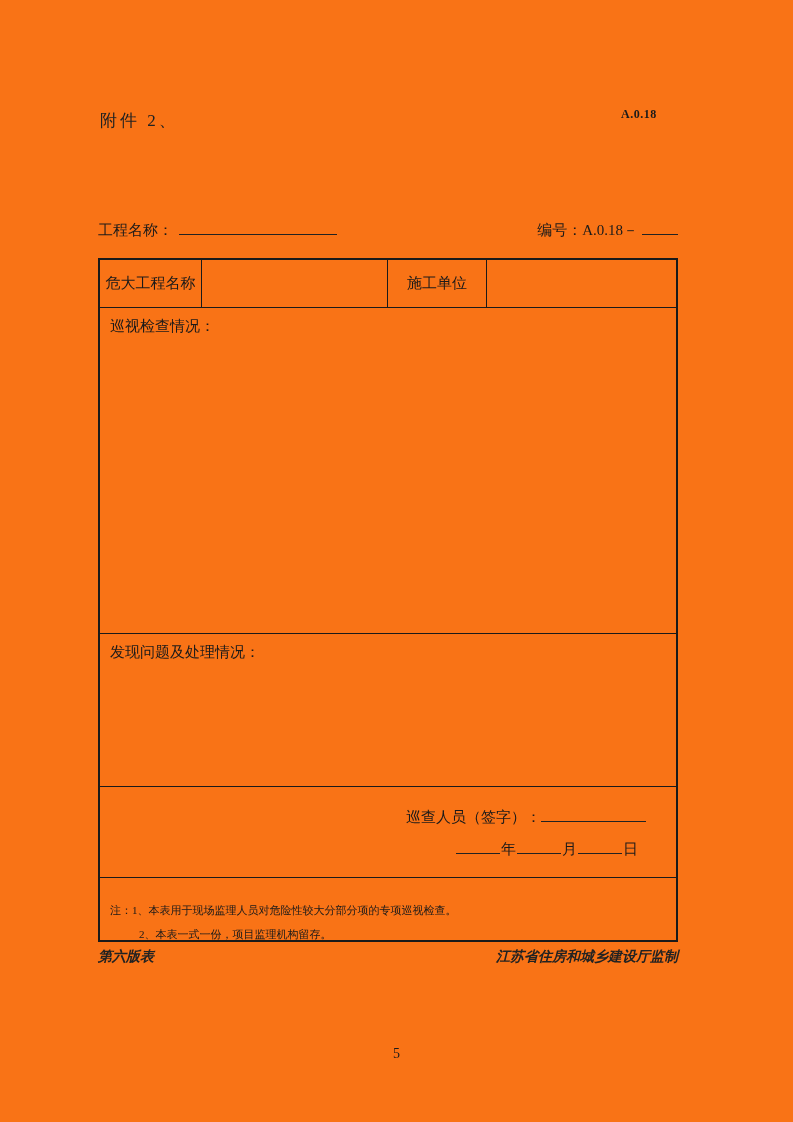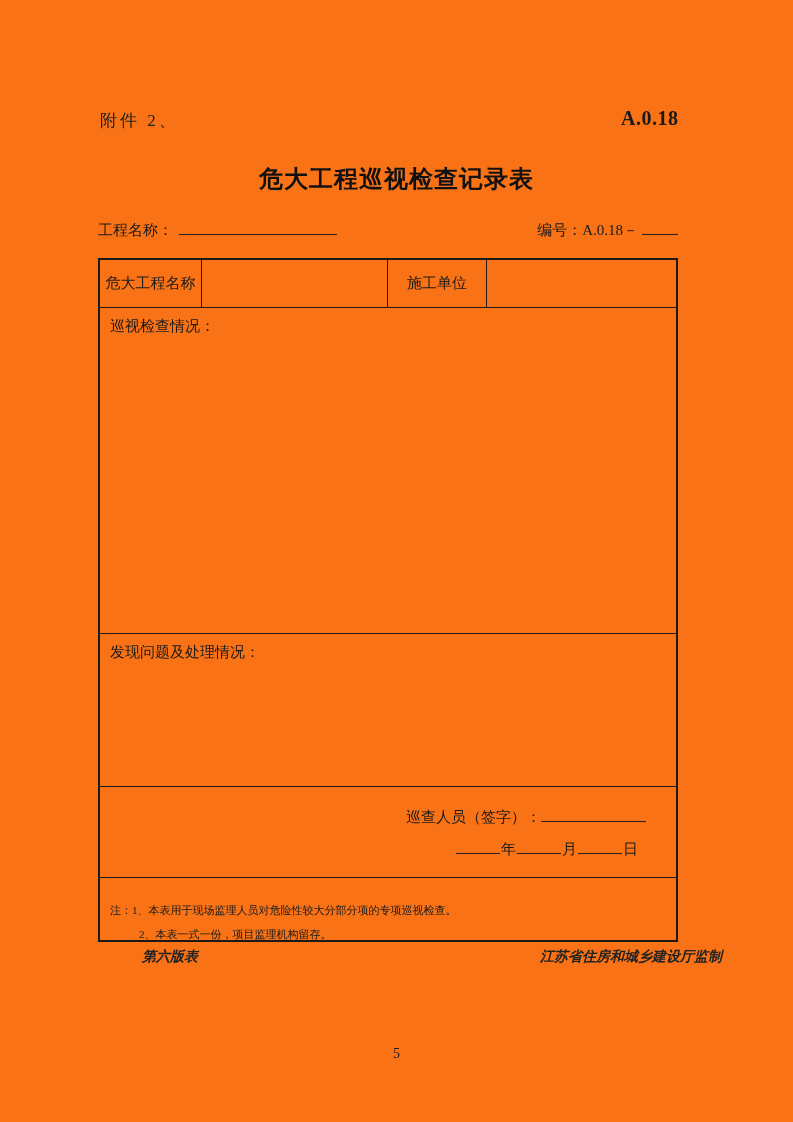--- a/index.html
+++ b/index.html
@@ -21,21 +21,21 @@
     left: 100px;
     top: 109px;
     font-size: 17px;
     letter-spacing: 3px;
     color: #222;
   }
   .form-code {
     position: absolute;
     left: 621px;
     top: 107px;
-    font-size: 20px;
+    font-size: 12px;
     font-weight: bold;
     letter-spacing: 0.5px;
   }
   .title {
     position: absolute;
     left: 0;
     top: 163px;
     width: 100%;
     margin: 0;
     text-align: center;
@@ -128,39 +128,37 @@
     position: absolute;
     left: 98px;
     top: 948px;
     width: 580px;
     display: flex;
     justify-content: space-between;
     font-size: 14px;
     font-weight: bold;
     font-style: italic;
     color: #222;
-    margin-left: 44px;
   }
   .page-number {
     position: absolute;
     left: 0;
     top: 1046px;
     width: 100%;
     text-align: center;
     font-size: 14px;
   }
 </style>
 </head>
 <body>
 
 <div class="page">
 
   <div class="attachment">附件 2、</div>
   <div class="form-code">A.0.18</div>
-  <h1 class="title">危大工程巡视检查记录表</h1>
 
   <div class="meta-row">
     <div class="meta-left">
       <span>工程名称：</span><span class="uline w158"></span>
     </div>
     <div class="meta-right">
       <span>编号：A.0.18－</span><span class="uline w36"></span>
     </div>
   </div>
 

